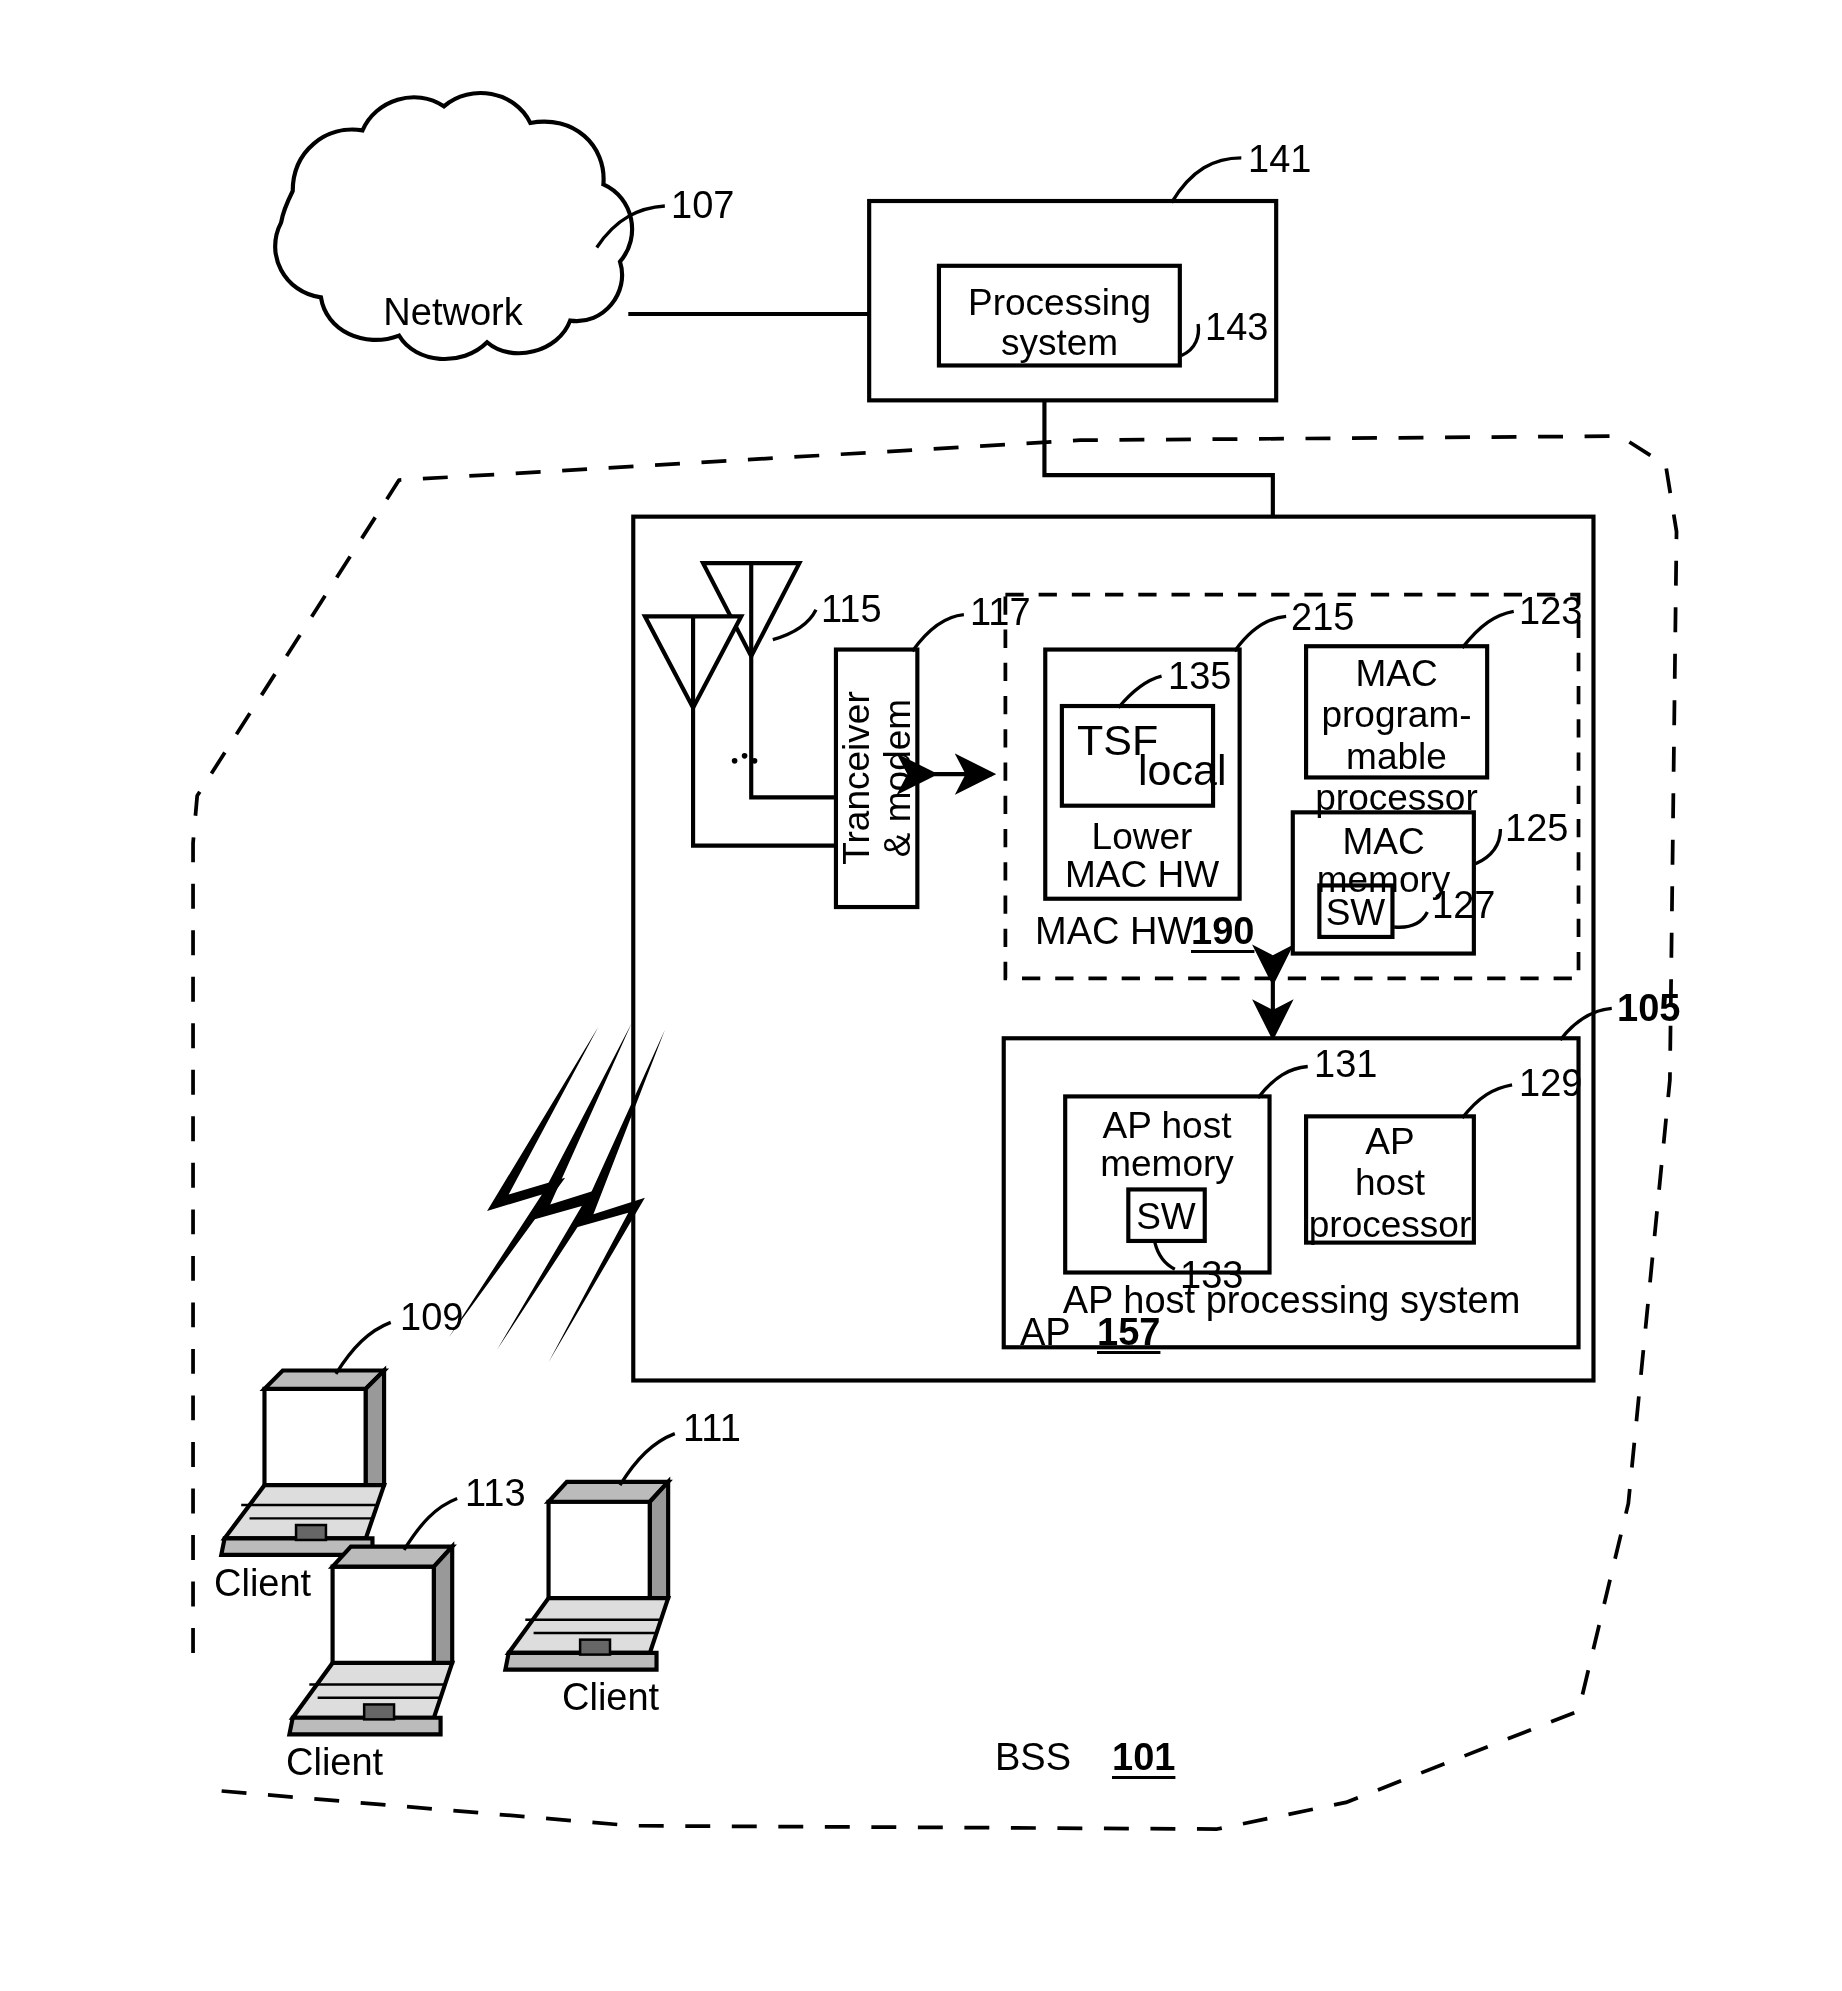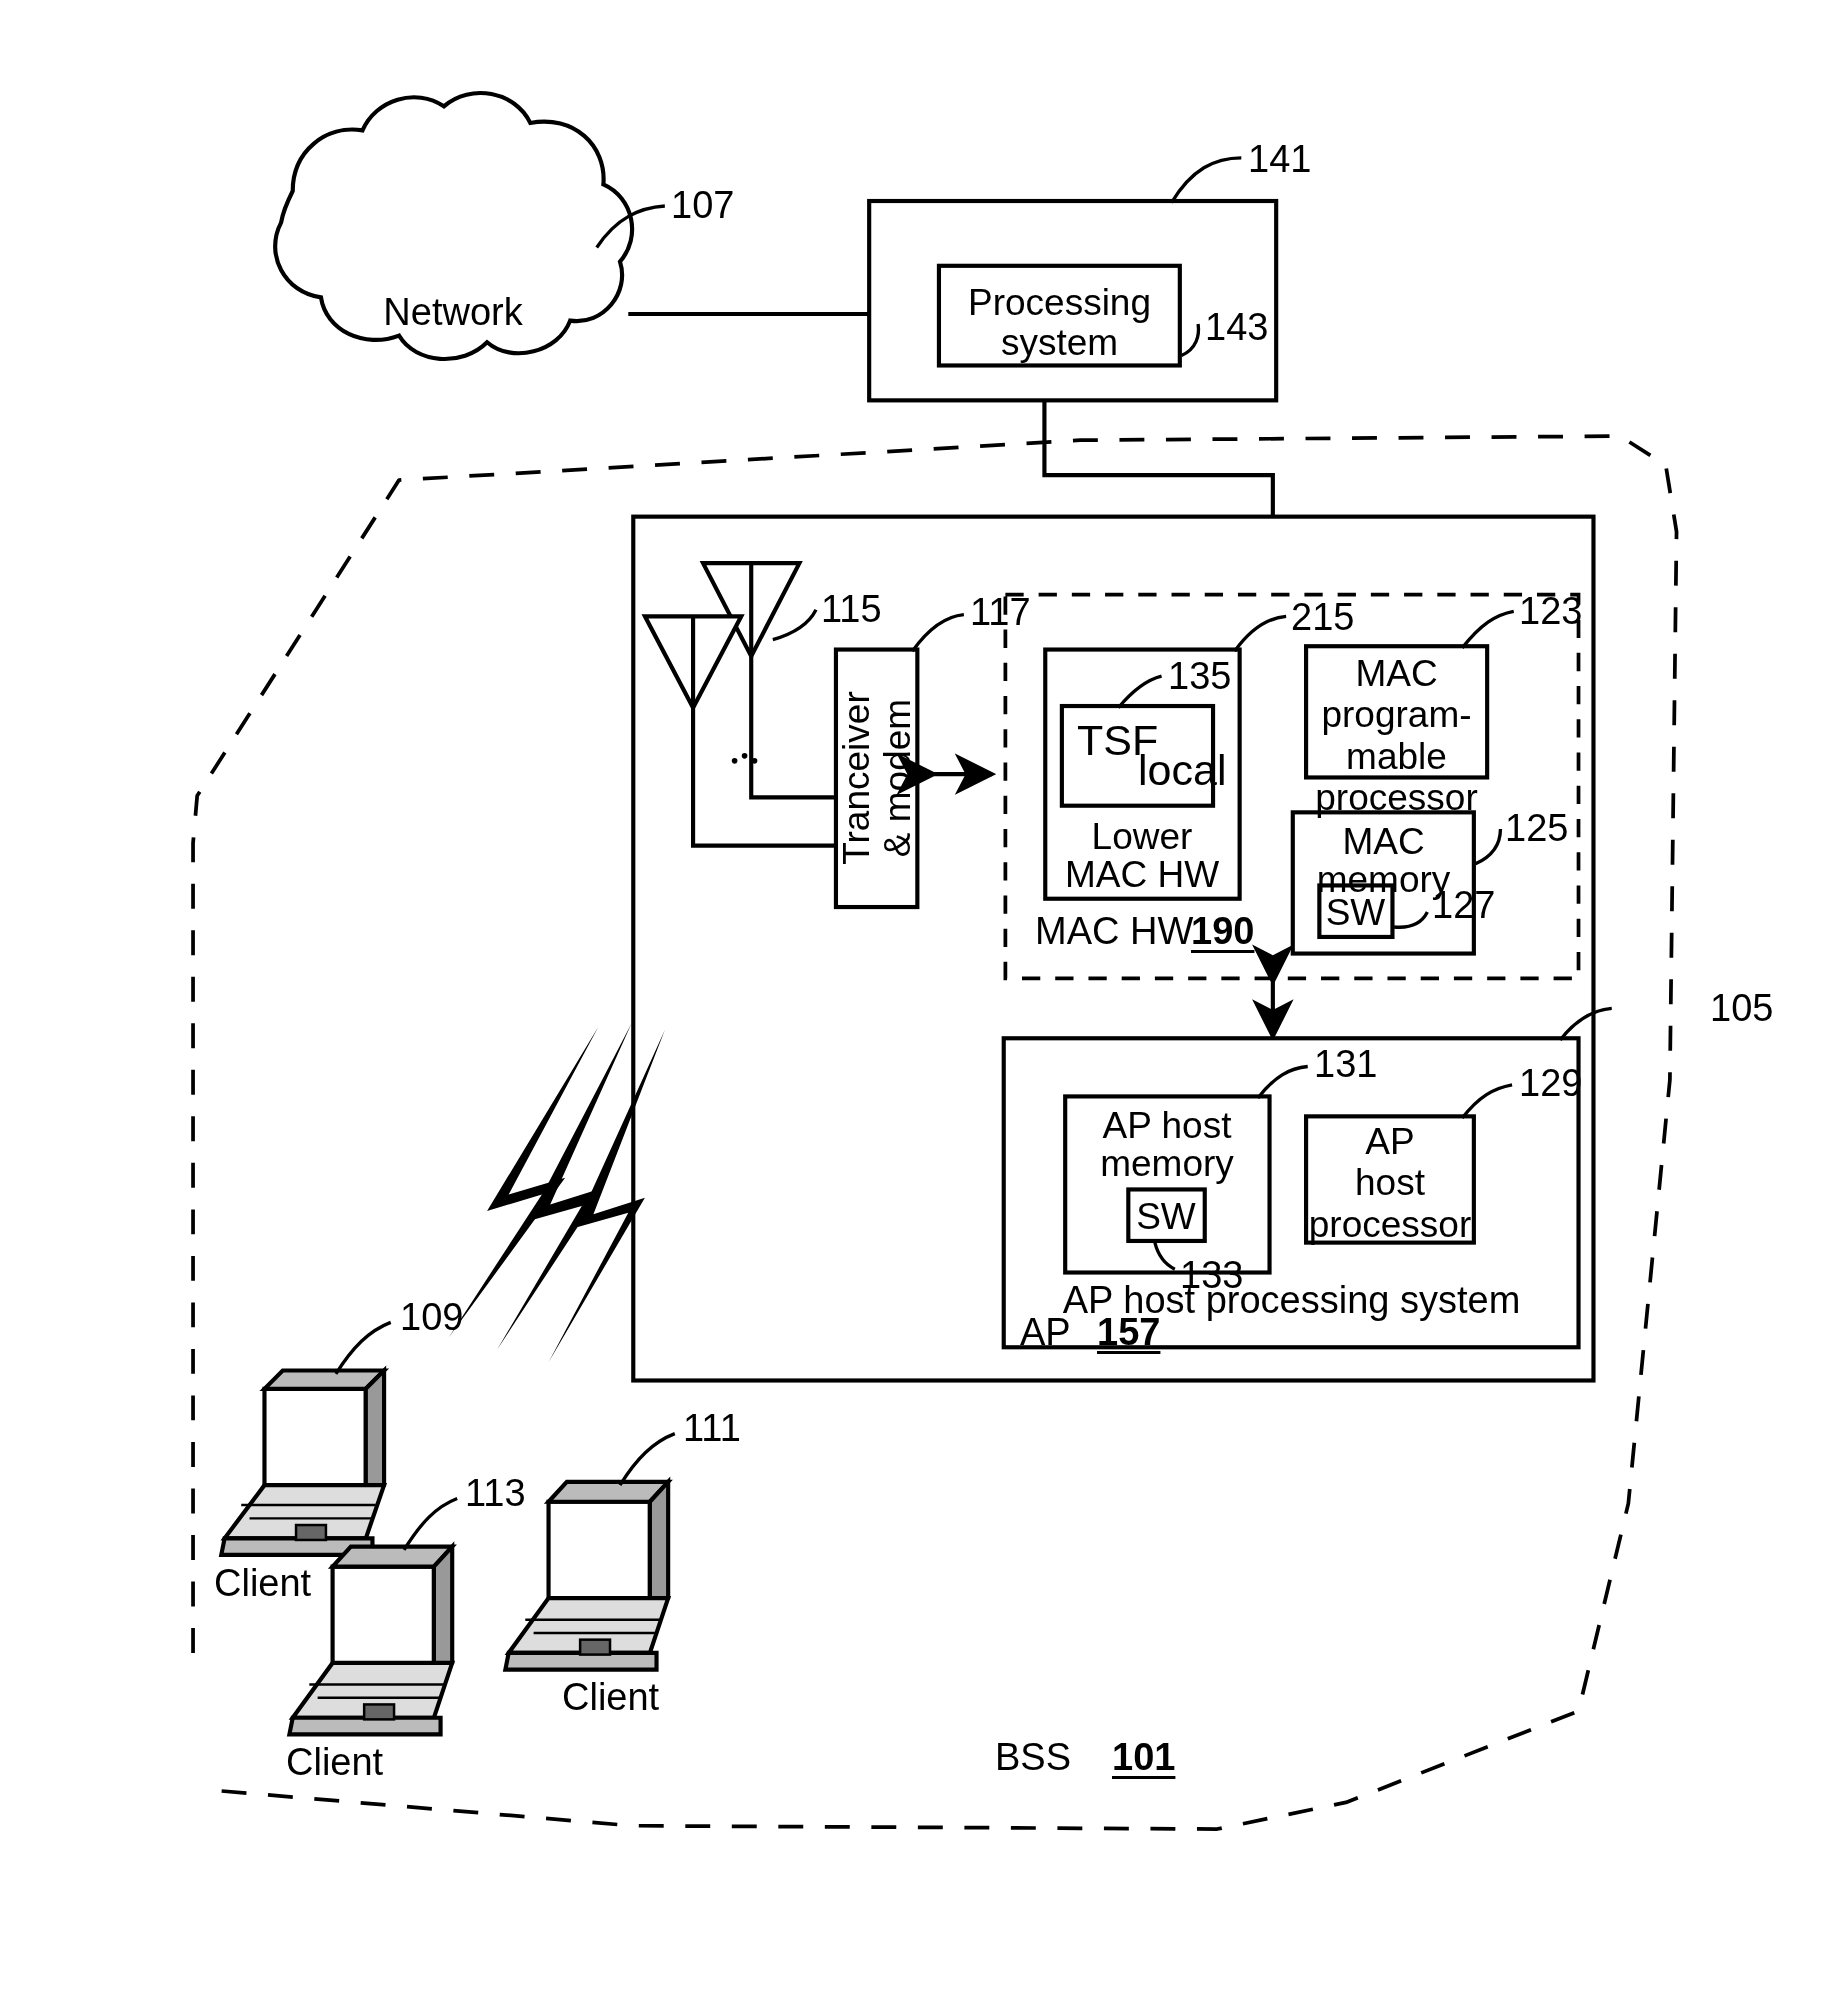--- a/index.html
+++ b/index.html
@@ -190,21 +190,21 @@
 <div class="lbl boxtxt ctr" style="left:1293px;top:821px;width:181px;">MAC</div>
 <div class="lbl boxtxt ctr" style="left:1293px;top:859px;width:181px;">memory</div>
 <div class="lbl refnum" style="left:1505px;top:807px;">125</div>
 <div class="lbl boxtxt ctr" style="left:1319px;top:892px;width:73px;">SW</div>
 <div class="lbl refnum" style="left:1432px;top:884px;">127</div>
 
 <div class="lbl bigtxt" style="left:1035px;top:910px;">MAC HW</div>
 <div class="lbl bigtxt und" style="left:1191px;top:910px;font-weight:bold;">190</div>
 
 <div class="lbl bigtxt ctr" style="left:1004px;top:1279px;width:575px;">AP host processing system</div>
-<div class="lbl refnum" style="left:1710px;top:987px;">105</div>
+<div class="lbl refnum" style="left:1617px;top:987px;font-weight:bold;">105</div>
 
 <div class="lbl boxtxt ctr" style="left:1065px;top:1105px;width:204px;">AP host</div>
 <div class="lbl boxtxt ctr" style="left:1065px;top:1143px;width:204px;">memory</div>
 <div class="lbl refnum" style="left:1314px;top:1043px;">131</div>
 <div class="lbl boxtxt ctr" style="left:1128px;top:1196px;width:76px;">SW</div>
 <div class="lbl refnum" style="left:1180px;top:1254px;">133</div>
 
 <div class="lbl boxtxt ctr" style="left:1306px;top:1121px;width:168px;"><span>AP
 host
 processor</span></div>

